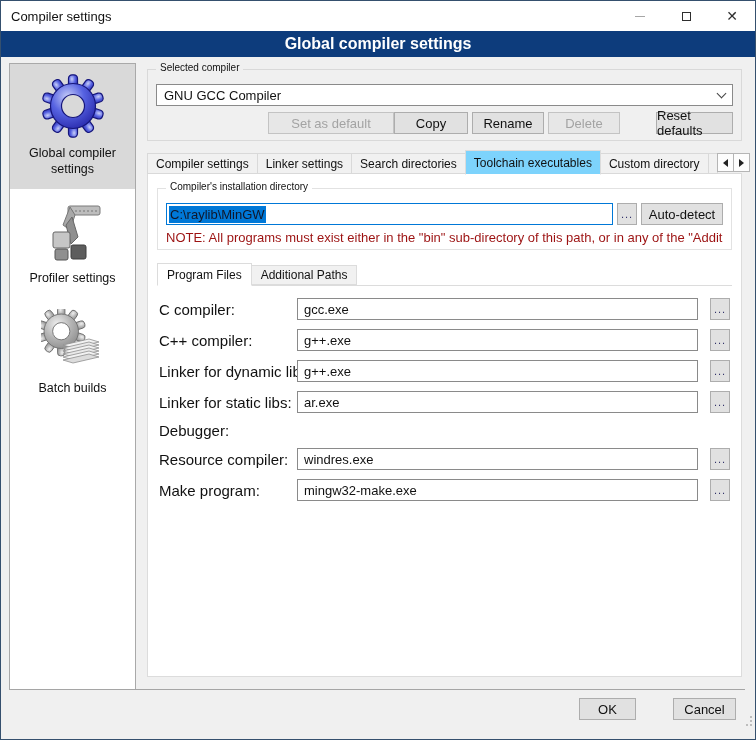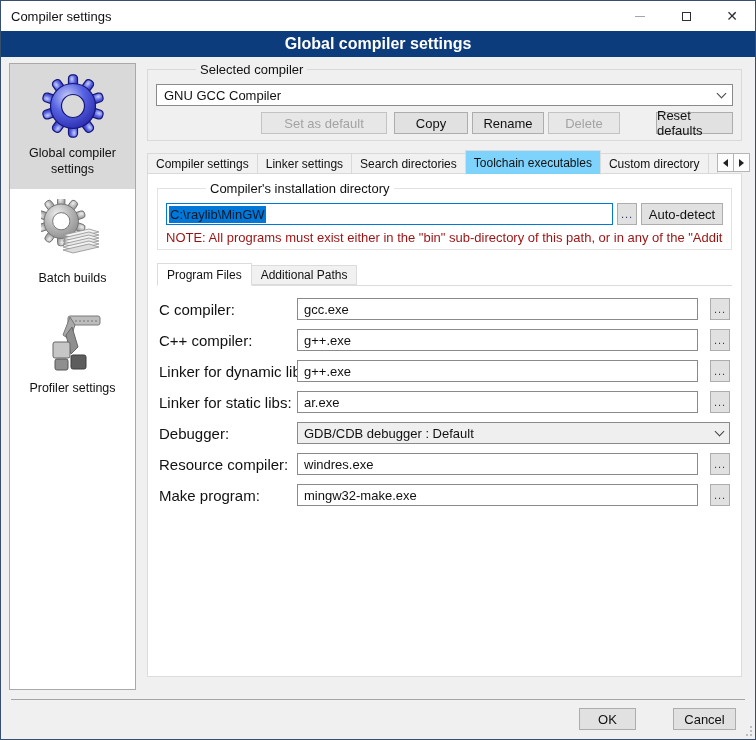--- a/index.html
+++ b/index.html
@@ -28,21 +28,21 @@
   .side-item { text-align:center; padding:8px 3px 12px; }
   .side-item.selected { background:#d9d9d9; }
   .side-item .sicon { width:64px; height:64px; margin:2px auto 4px; }
   .side-label { font-size:12.5px; line-height:1.25; color:#111; }
 
   
   .main { position:absolute; left:146px; top:62px; width:595px; }
 
   .group { position:relative; border:1px solid #d9d9d9; }
   .group-label { position:absolute; top:-8px; left:8px; background:#f0f0f0;
-                 padding:0 4px; font-size:13px;margin-left:40px; }
+                 padding:0 4px; font-size:10px; }
   .group-sc { margin-top:6px; padding:14px 8px 8px; height:72px; }
 
   .combo { height:22px; border:1px solid #8a8a8a; background:#fff; display:flex;
            align-items:center; padding:0 7px; font-size:13px; }
   .chev { width:7px; height:7px; border-right:1.5px solid #444; border-bottom:1.5px solid #444;
           transform:rotate(45deg); margin-left:auto; margin-top:-4px; }
 
   .btn { height:22px; background:#e1e1e1; border:1px solid #adadad; font-size:13px;
          display:flex; align-items:center; justify-content:center; color:#111; }
   .btn.disabled { color:#a3a3a3; border-color:#c3c3c3; background:#e7e7e7; }
@@ -86,21 +86,21 @@
   .form { border-top:1px solid #dcdcdc; padding:12px 2px 0; }
   .frow { display:flex; align-items:center; margin-bottom:9px; }
   .flabel { width:138px; flex:0 0 138px; font-size:15px; white-space:nowrap; }
   .fctrl { flex:1; display:flex; gap:12px; align-items:center; }
   .tinput { flex:1; height:22px; border:1px solid #8a8a8a; background:#fff; font-size:13px;
             display:flex; align-items:center; padding:0 6px; white-space:nowrap; overflow:hidden; }
   .fselect { flex:1; height:22px; border:1px solid #8a8a8a; background:#efefef; font-size:13px;
              display:flex; align-items:center; padding:0 6px; }
 
   
-  .footer { position:absolute; left:0; right:0; bottom:0; height:40px; }
+  .footer { position:absolute; left:0; right:0; bottom:10px; height:40px; }
   .sep { position:absolute; top:0; left:10px; right:10px; border-top:1px solid #a5a5a5; }
   .btn-ok { position:absolute; right:119px; bottom:9px; width:57px; }
   .btn-cancel { position:absolute; right:19px; bottom:9px; width:63px; }
   .grip { position:absolute; right:3px; bottom:3px; width:11px; height:11px; }
   .grip i { position:absolute; width:2px; height:2px; background:#bdbdbd; }
   .grip i:nth-child(1){ right:0; bottom:0; }
   .grip i:nth-child(2){ right:0; bottom:4px; }
   .grip i:nth-child(3){ right:4px; bottom:0; }
   .grip i:nth-child(4){ right:0; bottom:8px; }
 </style>
@@ -147,20 +147,33 @@
               <use href="#tb" transform="rotate(216 32 32)"></use>
             <use href="#tb" transform="rotate(252 32 32)"></use>
               <use href="#tb" transform="rotate(288 32 32)"></use>
             <use href="#tb" transform="rotate(324 32 32)"></use>
           </g>
           <circle cx="32" cy="32" r="22.5"></circle>
         </g>
         <circle cx="32" cy="32" r="11.5" fill="#d9d9d9" stroke="#15157a" stroke-width="1.2"></circle>
       </svg>
       <div class="side-label">Global compiler settings</div>
+    </div>
+
+    <div class="side-item">
+      <svg class="sicon" viewBox="0 0 64 64">
+        <rect x="27" y="7" width="32" height="9" rx="2" fill="#bdbdbd" stroke="#7a7a7a"></rect>
+        <path d="M30 12 h26" stroke="#8d8d8d" stroke-width="1.5" stroke-dasharray="2 2" fill="none"></path>
+        <path d="M29 8 L22 26 L29 31 L34 16 Z" fill="#a8a8a8" stroke="#777"></path>
+        <path d="M31 18 L37 38 L30 45 L25 26 Z" fill="#8f8f8f" stroke="#666"></path>
+        <rect x="12" y="33" width="17" height="16" rx="2" fill="#c6c6c6" stroke="#666"></rect>
+        <rect x="14" y="50" width="13" height="11" rx="2" fill="#8f8f8f" stroke="#555"></rect>
+        <rect x="30" y="46" width="15" height="14" rx="2" fill="#5d5d5d" stroke="#3e3e3e"></rect>
+      </svg>
+      <div class="side-label">Profiler settings</div>
     </div>
 
     <div class="side-item">
       <svg class="sicon" viewBox="0 0 64 64">
         <defs>
           <radialGradient id="gg" cx="38%" cy="30%" r="80%">
             <stop offset="0%" stop-color="#efefef"></stop>
             <stop offset="50%" stop-color="#b5b5b5"></stop>
             <stop offset="100%" stop-color="#8a8a8a"></stop>
           </radialGradient>
@@ -185,45 +198,32 @@
           <path d="M22 36 L48 30 L58 33 L32 39 Z" fill="#f2f2f2"></path>
           <path d="M22 39 L48 33 L58 36 L32 42 Z" fill="#e9e9e9"></path>
           <path d="M22 42 L48 36 L58 39 L32 45 Z" fill="#f2f2f2"></path>
           <path d="M22 45 L48 39 L58 42 L32 48 Z" fill="#e9e9e9"></path>
           <path d="M22 48 L48 42 L58 45 L32 51 Z" fill="#f2f2f2"></path>
           <path d="M22 51 L48 45 L58 48 L32 54 Z" fill="#dcdcdc"></path>
         </g>
       </svg>
       <div class="side-label">Batch builds</div>
     </div>
-
-    <div class="side-item">
-      <svg class="sicon" viewBox="0 0 64 64">
-        <rect x="27" y="7" width="32" height="9" rx="2" fill="#bdbdbd" stroke="#7a7a7a"></rect>
-        <path d="M30 12 h26" stroke="#8d8d8d" stroke-width="1.5" stroke-dasharray="2 2" fill="none"></path>
-        <path d="M29 8 L22 26 L29 31 L34 16 Z" fill="#a8a8a8" stroke="#777"></path>
-        <path d="M31 18 L37 38 L30 45 L25 26 Z" fill="#8f8f8f" stroke="#666"></path>
-        <rect x="12" y="33" width="17" height="16" rx="2" fill="#c6c6c6" stroke="#666"></rect>
-        <rect x="14" y="50" width="13" height="11" rx="2" fill="#8f8f8f" stroke="#555"></rect>
-        <rect x="30" y="46" width="15" height="14" rx="2" fill="#5d5d5d" stroke="#3e3e3e"></rect>
-      </svg>
-      <div class="side-label">Profiler settings</div>
-    </div>
   </div>
 
   <div class="main">
 
     <div class="group group-sc">
       <span class="group-label">Selected compiler</span>
       <div class="combo">
         <span>GNU GCC Compiler</span>
         <span class="chev"></span>
       </div>
       <div class="btn-row">
-        <div class="btn disabled" style="width:126px; margin-right:7px;text-align:right;">Set as default</div>
+        <div class="btn disabled" style="width:126px; text-align:right;">Set as default</div>
         <div class="btn" style="width:74px; margin-right:4px;">Copy</div>
         <div class="btn" style="width:72px; margin-right:4px;">Rename</div>
         <div class="btn disabled" style="width:72px; margin-right:36px;">Delete</div>
         <div class="btn" style="width:77px;">Reset defaults</div>
       </div>
     </div>
 
     <div class="tabs">
       <div class="tab">Compiler settings</div>
       <div class="tab">Linker settings</div>
@@ -297,26 +297,20 @@
           <div class="fctrl">
             <div class="tinput">
                 <span>ar.exe</span>
               </div>
             <div class="btn mini-btn">...</div>
           </div>
         </div>
 
         <div class="frow">
           <span class="flabel">Debugger:</span>
-          <div class="fctrl">
-            <div class="fselect">
-              <span>GDB/CDB debugger : Default</span>
-              <span class="chev"></span>
-            </div>
-          </div>
         </div>
 
         <div class="frow">
           <span class="flabel">Resource compiler:</span>
           <div class="fctrl">
             <div class="tinput">
                 <span>windres.exe</span>
               </div>
             <div class="btn mini-btn">...</div>
           </div>

